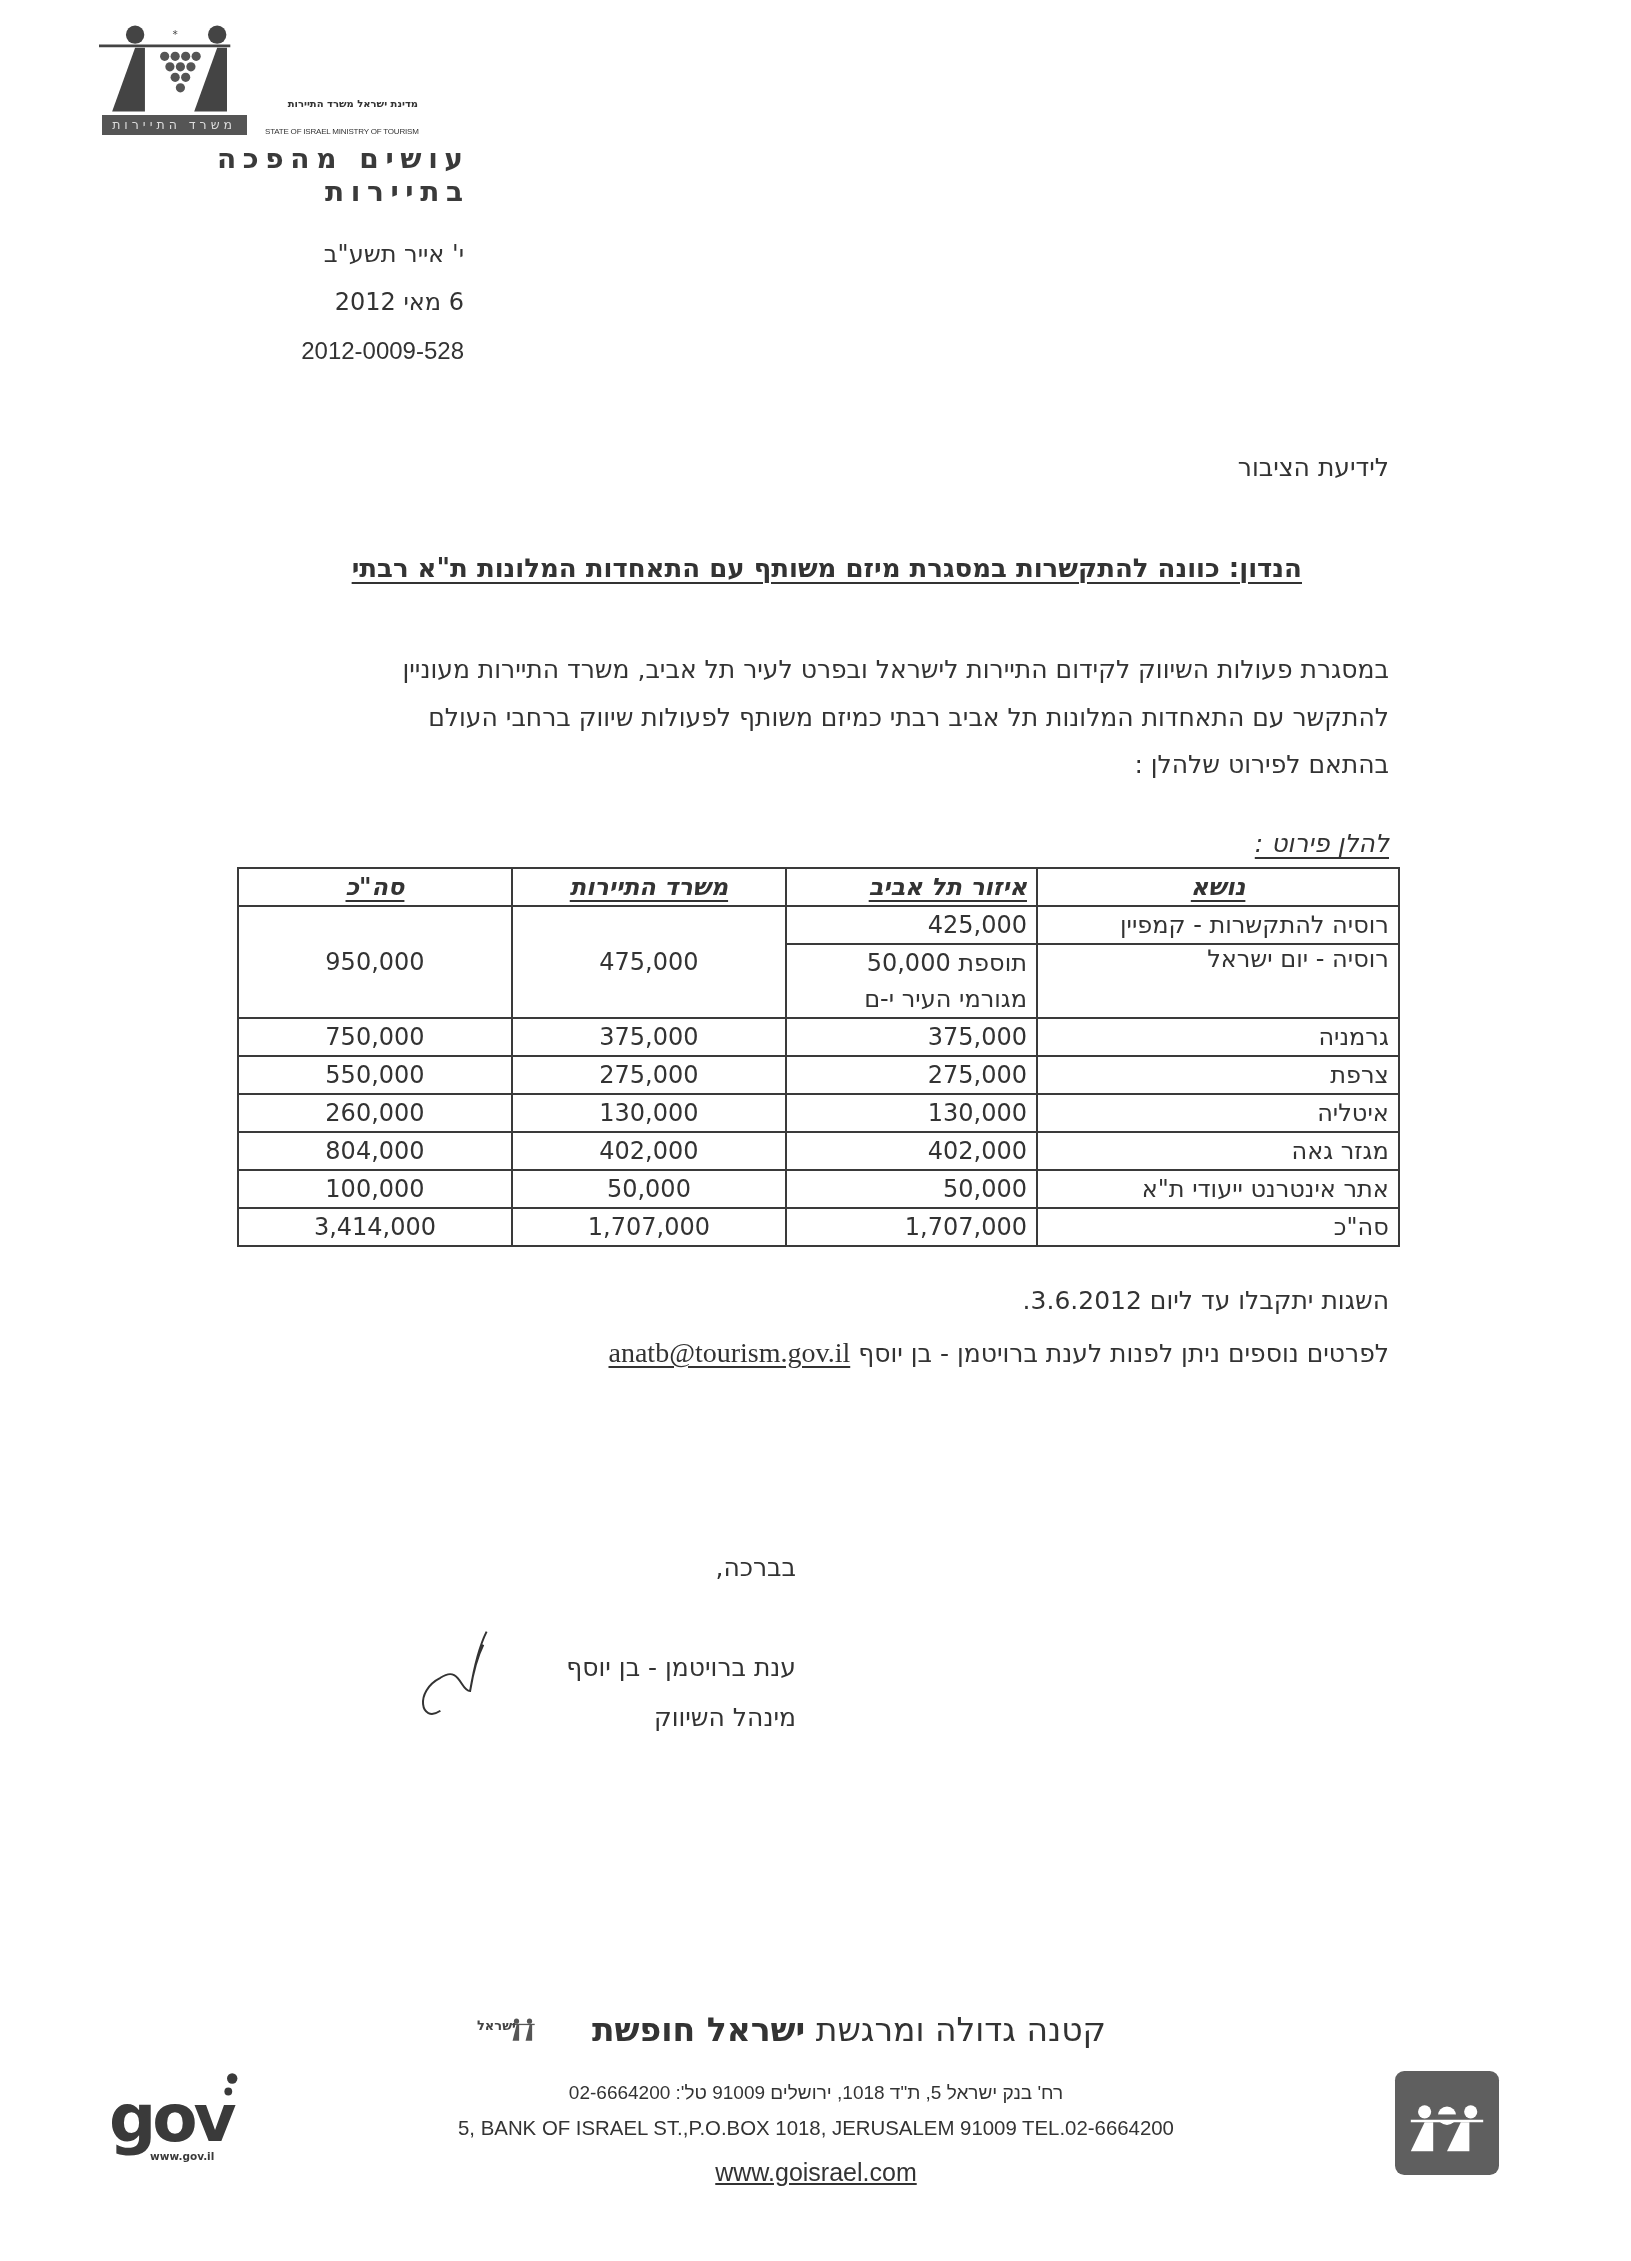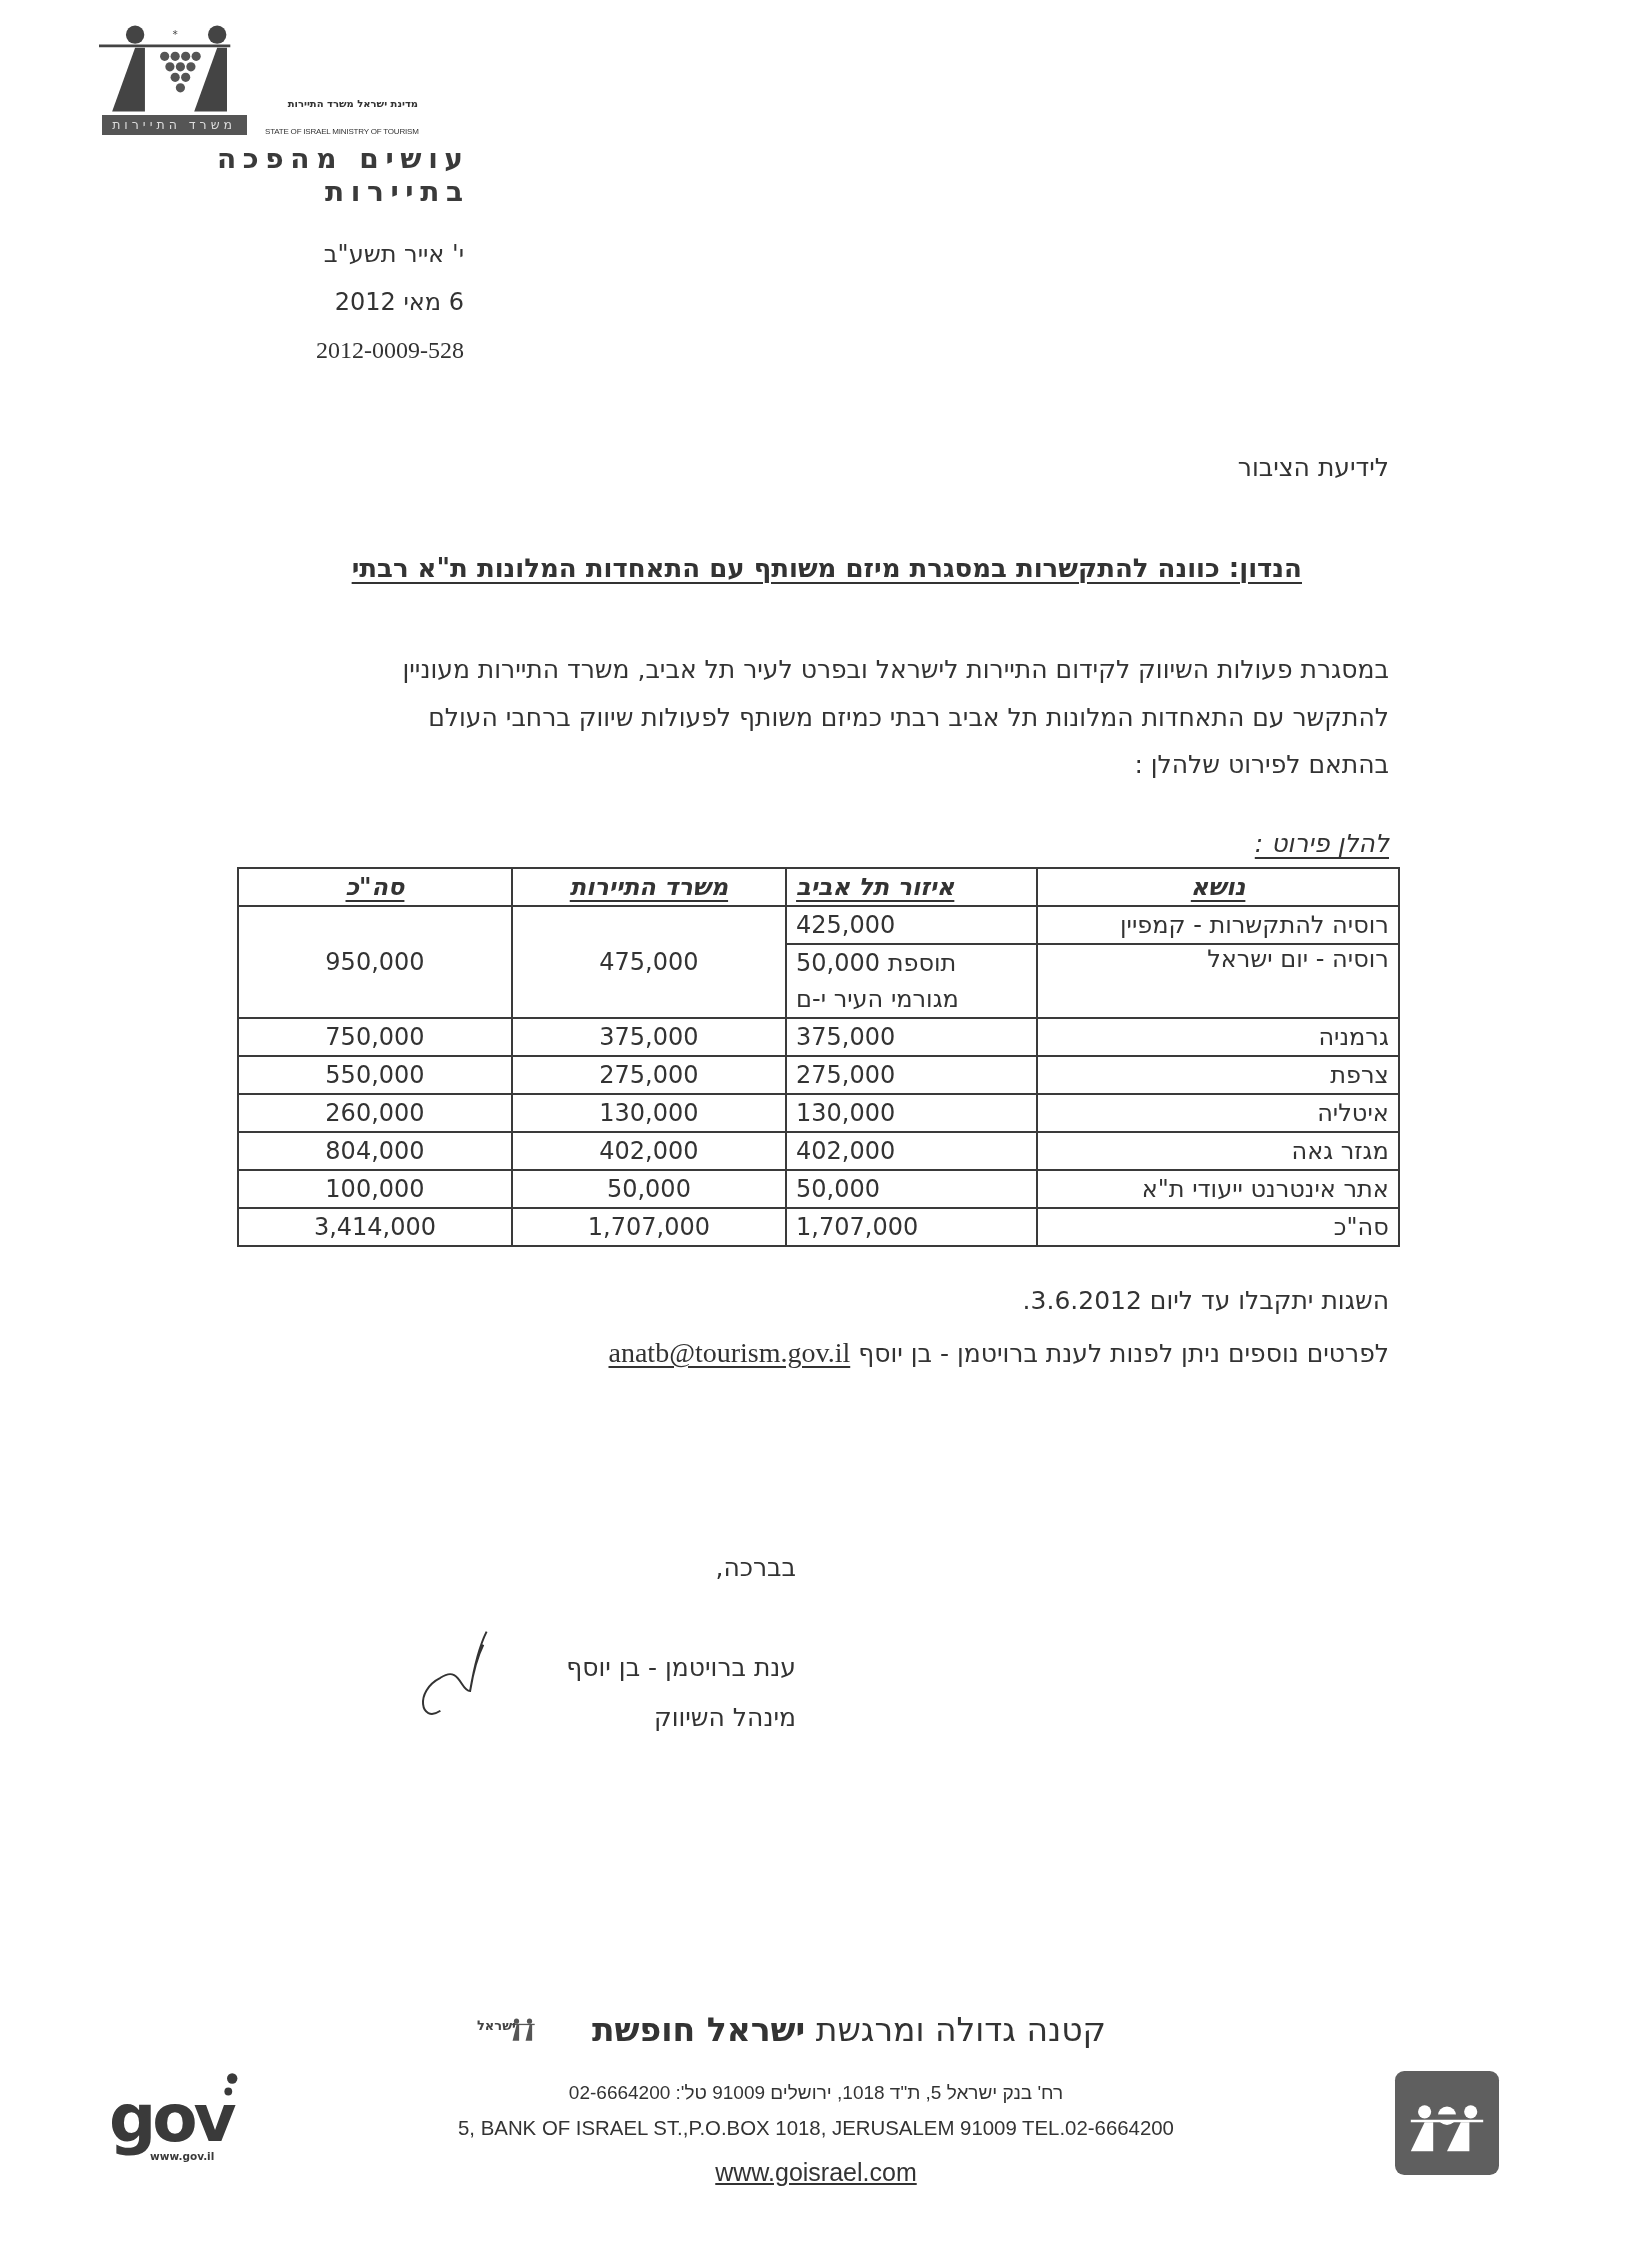--- a/index.html
+++ b/index.html
@@ -45,21 +45,21 @@
 
     
     #budget-table {
       position: absolute; left: 237px; top: 867px; width: 1163px;
       border-collapse: collapse; direction: rtl; font-size: 24px; color: #333;
     }
     #budget-table td, #budget-table th { border: 2px solid #3a3a3a; padding: 0 9.2px; height: 36px; }
     #budget-table th { font-weight: bold; font-style: italic; }
     #budget-table th span { text-decoration: underline; text-decoration-thickness: 2px; text-underline-offset: 5.3px; }
     .col-topic { width: 375px; text-align: right; }
-    .col-tlv { width: 247px; text-align: left; }
+    .col-tlv { width: 247px; text-align: right; }
     .col-min { width: 273px; text-align: center; }
     .col-tot { width: 273px; text-align: center; }
     .cell-multi { line-height: 36px; margin-top: 31px; }
 
     #comments-deadline { right: 243px; top: 1286px; }
     #contact-line { right: 243px; top: 1337px; }
     #contact-email {
       font-family: "Liberation Serif", serif; font-size: 28px; color: #333; text-decoration: underline;
       text-underline-offset: 4px; cursor: pointer;
     }
@@ -109,21 +109,21 @@
     <text x="112" y="30" font-size="16" fill="#444">*</text>
   </svg>
   <div class="logo-bar">משרד התיירות</div>
   <div class="logo-ministry-he">מדינת ישראל משרד התיירות</div>
   <div class="logo-ministry-en">STATE OF ISRAEL MINISTRY OF TOURISM</div>
   <div class="logo-slogan">עושים מהפכה בתיירות</div>
 </div>
 
 <div id="hebrew-date" class="abs rtl date-line">י' אייר תשע"ב</div>
 <div id="greg-date" class="abs rtl date-line">6 מאי 2012</div>
-<div id="ref-number" class="abs date-line" style="font-family:Liberation Serif, serif">2012-0009-528</div>
+<div id="ref-number" class="abs date-line" style="font-family:Liberation Sans, sans-serif">2012-0009-528</div>
 
 <div id="recipient" class="abs rtl body-text">לידיעת הציבור</div>
 <div id="subject" class="abs rtl body-text">הנדון: כוונה להתקשרות במסגרת מיזם משותף עם התאחדות המלונות ת"א רבתי</div>
 <div id="para-1" class="abs rtl body-text para-line">במסגרת פעולות השיווק לקידום התיירות לישראל ובפרט לעיר תל אביב, משרד התיירות מעוניין</div>
 <div id="para-2" class="abs rtl body-text para-line">להתקשר עם התאחדות המלונות תל אביב רבתי כמיזם משותף לפעולות שיווק ברחבי העולם</div>
 <div id="para-3" class="abs rtl body-text para-line">בהתאם לפירוט שלהלן :</div>
 <div id="details-label" class="abs rtl body-text">להלן פירוט :</div>
 
 <table id="budget-table">
   <thead>

